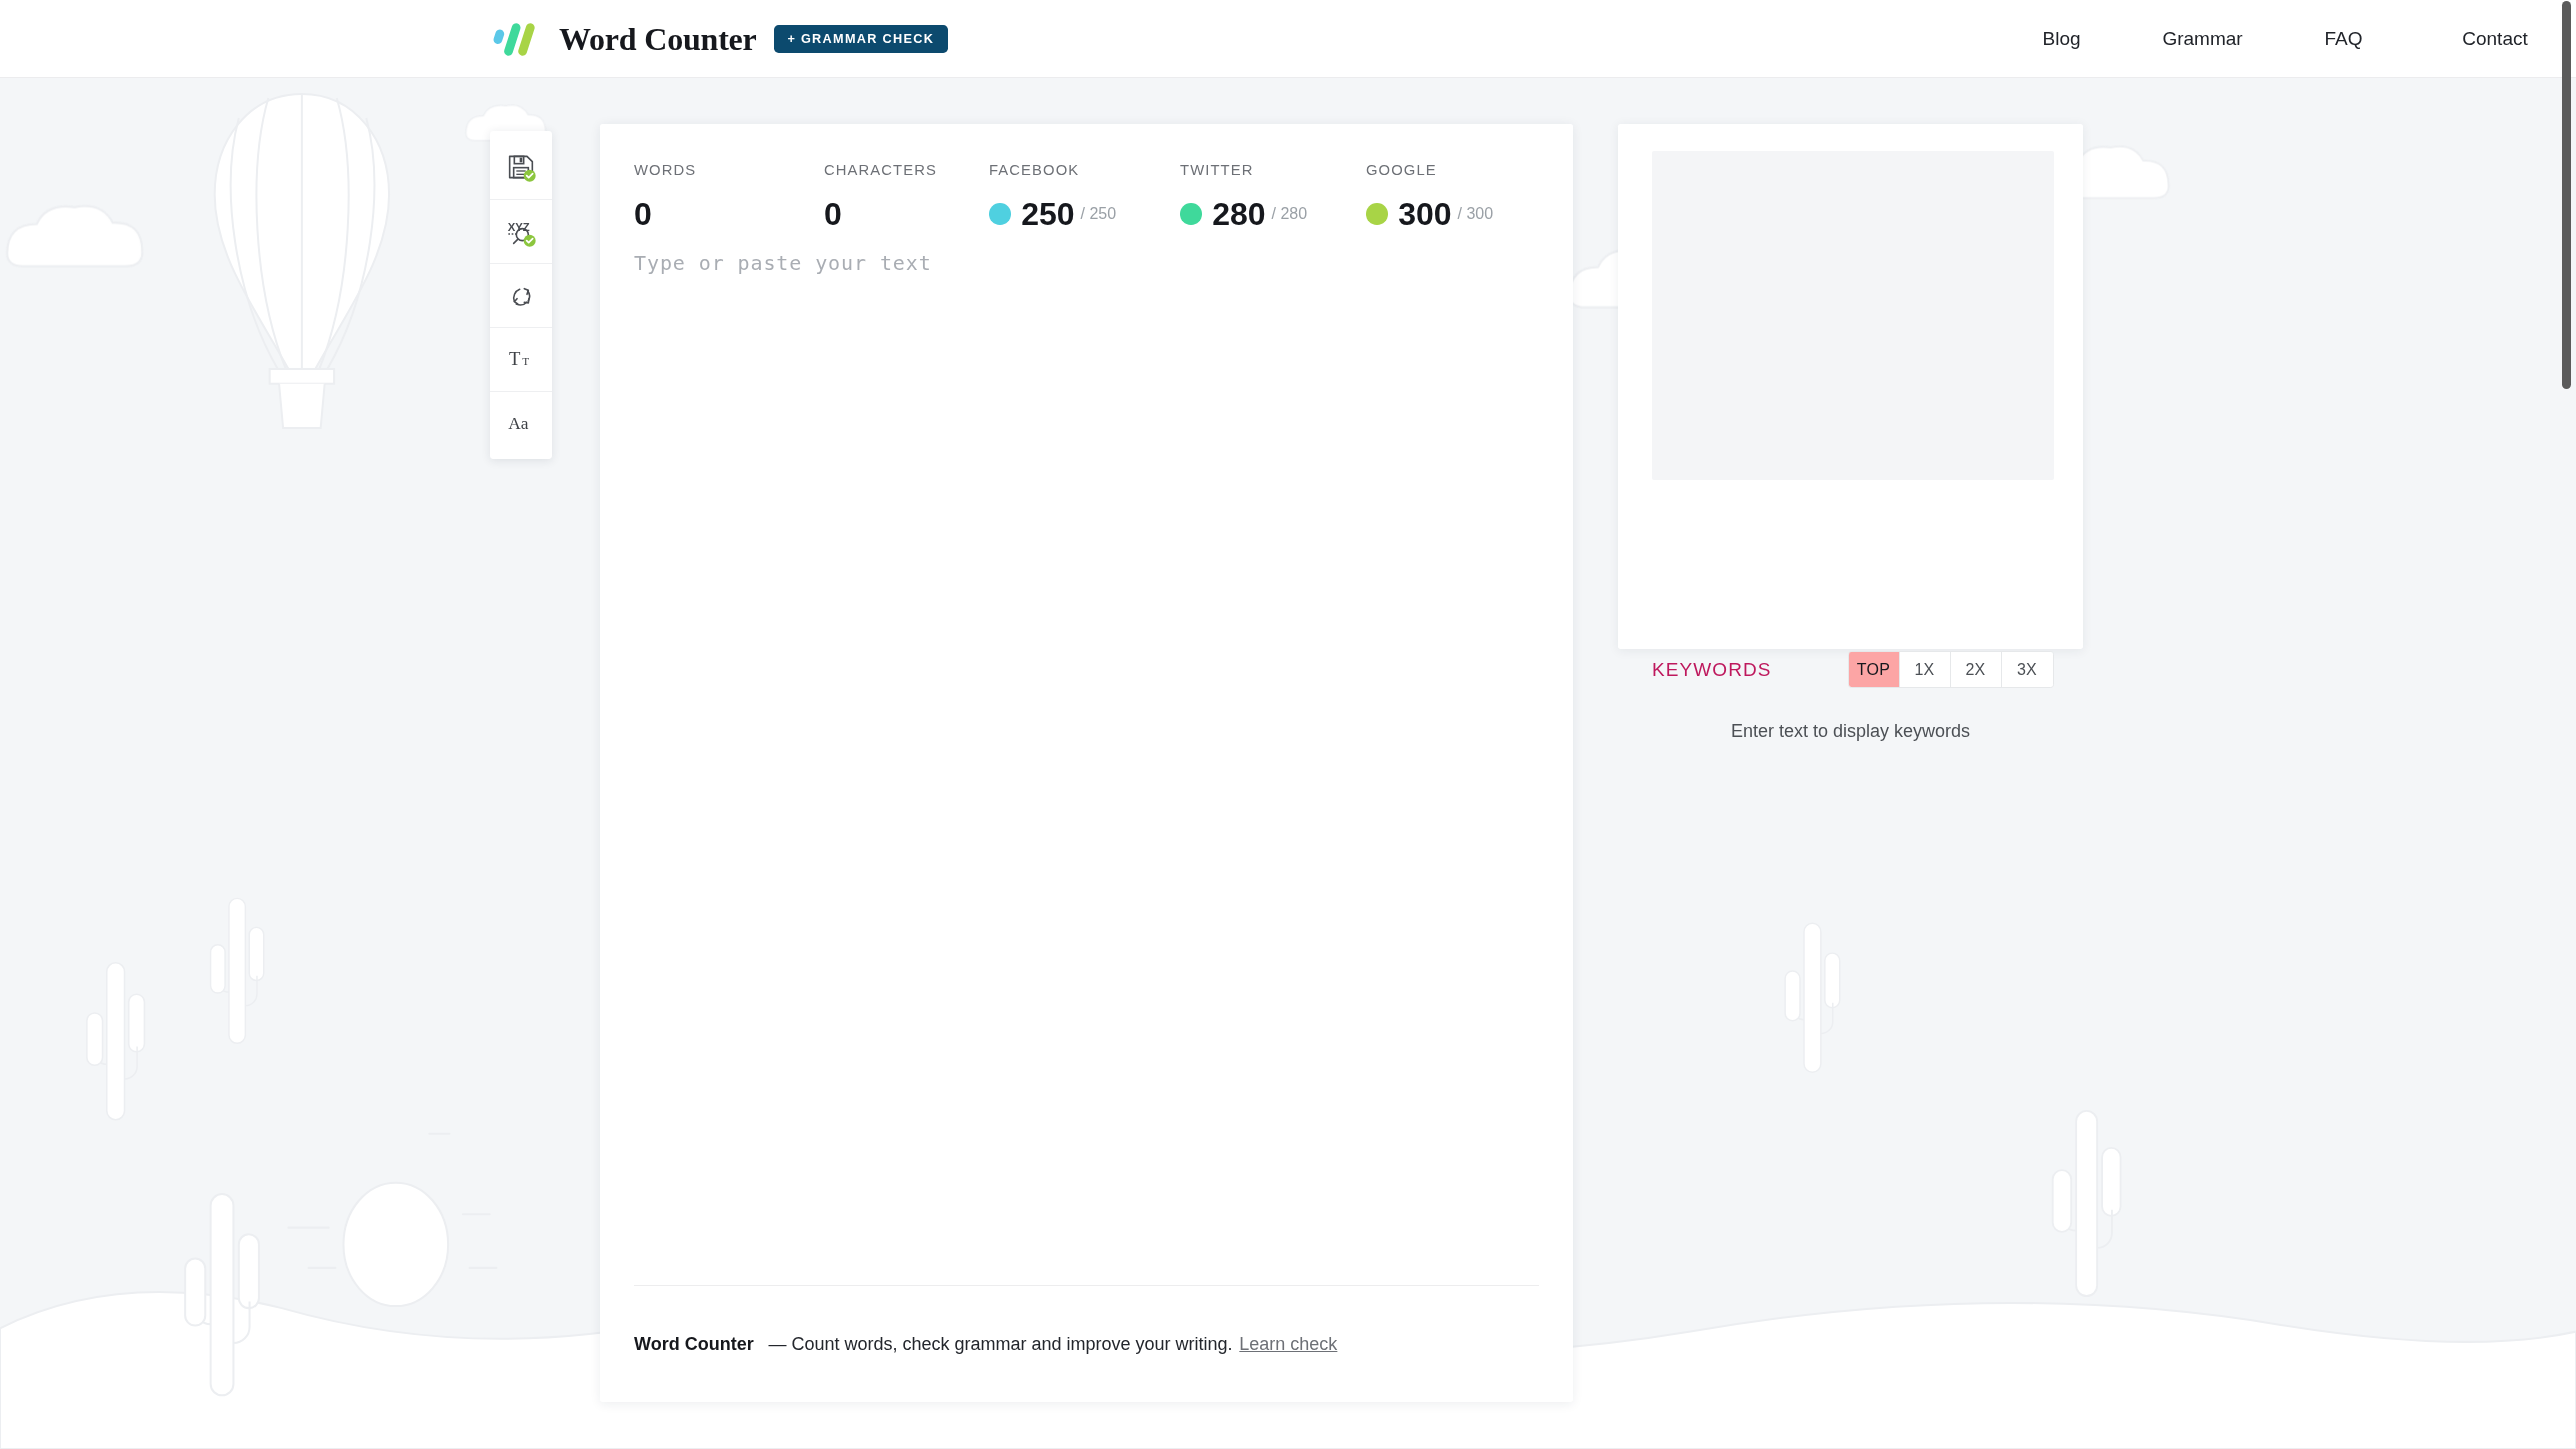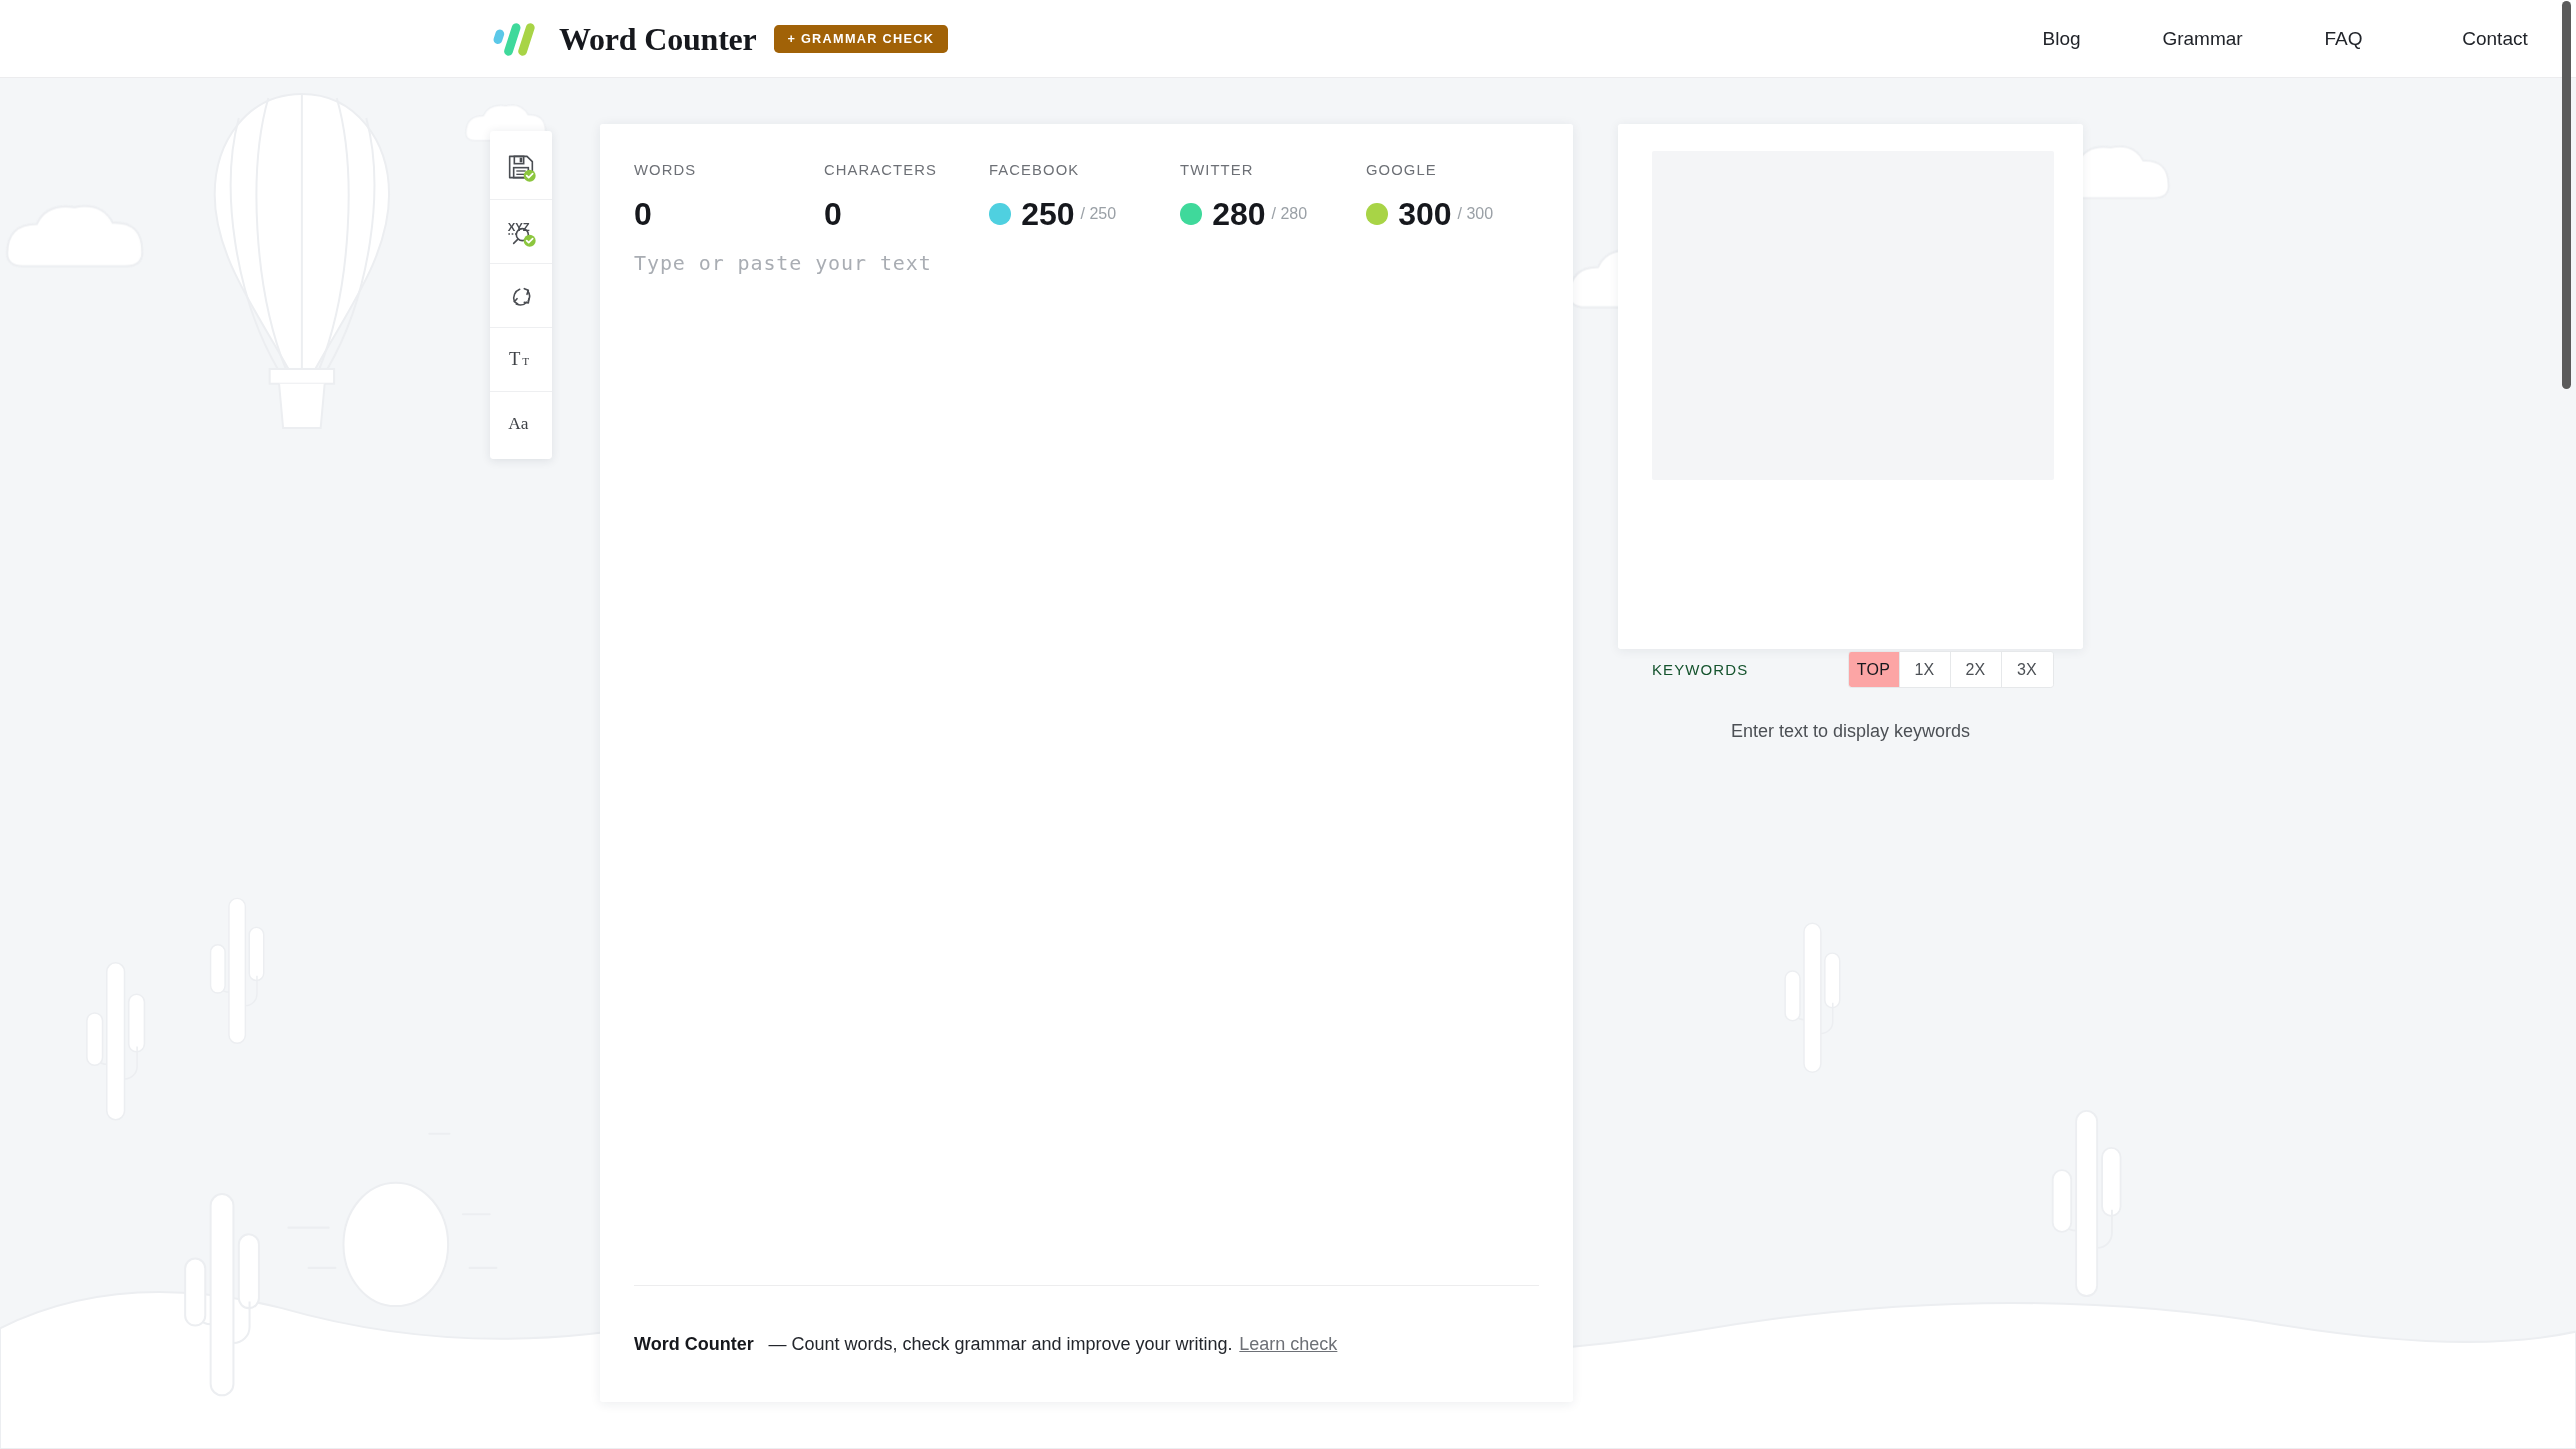--- a/index.html
+++ b/index.html
@@ -34,21 +34,21 @@
   .brand-title {
     font-family: "Liberation Serif", serif;
     font-weight: bold;
     font-size: 32px;
     color: #16181d;
     letter-spacing: -0.2px;
     white-space: nowrap;
   }
   .grammar-pill {
     margin-left: 17.4px;
-    background: #a16207;
+    background: #0c4a6e;
     color: #ffffff;
     font-size: 12.7px;
     font-weight: bold;
     letter-spacing: 1.3px;
     padding: 7.4px 13.4px 6.7px 13.4px;
     border-radius: 4.7px;
     white-space: nowrap;
     border: none; cursor: pointer;
     font-family: "Liberation Sans", sans-serif;
   }
@@ -197,23 +197,23 @@
     width: 402px; height: 329px;
     background: #f4f5f7;
     border-radius: 2px;
   }
   .keywords-row {
     position: absolute;
     left: 34px; right: 29.5px; top: 527px;
     display: flex; align-items: center; justify-content: space-between;
   }
   .keywords-label {
-    font-size: 15px;
+    font-size: 19px;
     letter-spacing: 1.1px;
-    color: #14532d;
+    color: #be185d;
     white-space: nowrap;
   }
   .segmented {
     display: flex;
     border: 0.7px solid #e6e8ea;
     border-radius: 3.4px;
     overflow: hidden;
   }
   .seg-btn {
     min-width: 51px;

